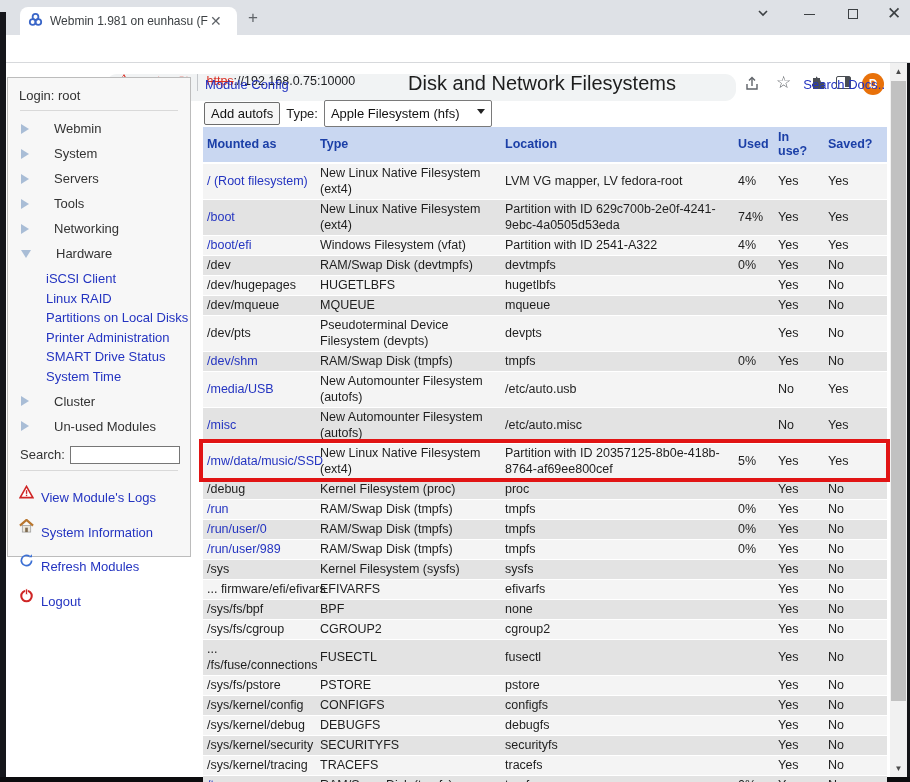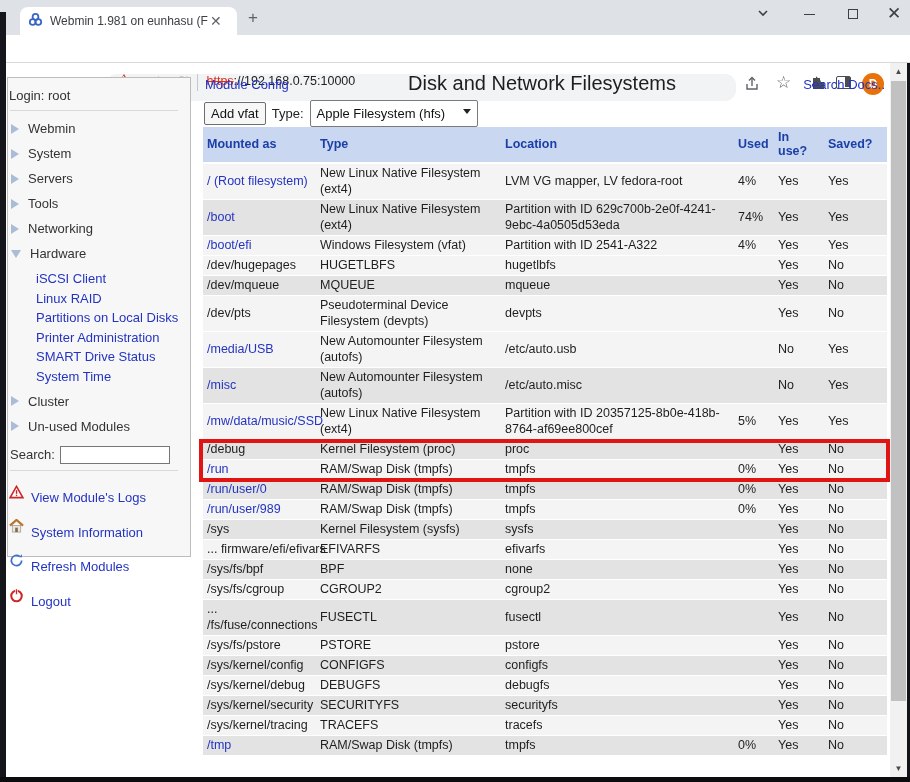--- a/index.html
+++ b/index.html
@@ -48,24 +48,24 @@
 
   
   #scrollbar { left:890px; top:63px; width:17px; height:714px; background:#f1f1f1; }
   .sb-btn { position:absolute; left:0; width:17px; height:17px; background:#f1f1f1;
             color:#4a4a4a; font-size:8px; text-align:center; line-height:17px; }
   #sb-thumb { position:absolute; left:1px; top:18px; width:15px; height:620px;
               background:#c1c1c1; }
 
   
   #sidebar { left:7px; top:77px; width:184px; height:480px; background:#f7f7f7;
-             border:1px solid #bcbcbc; font-size:13px; color:#333; padding:10px 0 0 1px; }
+             border:1px solid #bcbcbc; font-size:13px; color:#333; padding:10px 0 0 11px; }
   #login-label { margin-bottom:7px; }
   .sb-divider { border:none; border-top:1px solid #d9d9d9; margin:6px 12px 6px 1px; }
-  .cat { display:flex; align-items:center; gap:9px; margin:10px 0 10px 2px; cursor:default; }
+  .cat { display:flex; align-items:center; gap:25px; margin:10px 0 10px 2px; cursor:default; }
   .tri-r { width:0; height:0; border-left:8px solid #a9bdd6; border-top:5px solid transparent;
            border-bottom:5px solid transparent; }
   .tri-d { width:0; height:0; border-top:8px solid #a9bdd6; border-left:5px solid transparent;
            border-right:5px solid transparent; }
   .children { margin:2px 0 4px 27px; }
   .children a { display:block; color:#2434c1; text-decoration:none; margin-bottom:4.6px; }
   #search-row { display:flex; align-items:center; gap:5px; margin:12px 0 4px 1px; }
   #search-input { width:110px; height:18px; border:1px solid #767676; background:#fff; }
   .foot-link { display:flex; align-items:center; gap:7px; margin:10.5px 0; }
   .foot-link a { color:#2434c1; text-decoration:none;margin-top:9px; }
@@ -256,21 +256,21 @@
         <a href="#">Logout</a>
       </div>
     </div>
 </div>
 
 <a id="module-config" class="abs plain" href="#">Module Config</a>
 <div id="page-title" class="abs">Disk and Network Filesystems</div>
 <a id="search-docs" class="abs plain" href="#">Search Docs..</a>
 
 <div id="controls" class="abs">
-  <button id="add-mount-btn">Add vfat</button>
+  <button id="add-mount-btn">Add autofs</button>
   <span id="type-label">Type:</span>
   <div id="type-select">
     <span>Apple Filesystem (hfs)</span>
     <span class="chev"></span>
   </div>
 </div>
 
 <table id="fs-table" class="abs">
   <colgroup>
       <col style="width:113px">
@@ -308,20 +308,28 @@
         <td class="v-dark">Yes</td>
       </tr>
       <tr class="shade-light">
         <td class="c-mounted"><a href="#">/boot/efi</a></td>
         <td>Windows Filesystem (vfat)</td>
         <td>Partition with ID 2541-A322</td>
         <td>4%</td>
         <td class="v-blue">Yes</td>
         <td class="v-dark">Yes</td>
       </tr>
+      <tr class="shade-dark">
+        <td class="c-mounted"><span class="plainm">/dev</span></td>
+        <td>RAM/Swap Disk (devtmpfs)</td>
+        <td>devtmpfs</td>
+        <td>0%</td>
+        <td class="v-blue">Yes</td>
+        <td class="v-red">No</td>
+      </tr>
       <tr class="shade-light">
         <td class="c-mounted"><span class="plainm">/dev/hugepages</span></td>
         <td>HUGETLBFS</td>
         <td>hugetlbfs</td>
         <td></td>
         <td class="v-blue">Yes</td>
         <td class="v-red">No</td>
       </tr>
       <tr class="shade-dark">
         <td class="c-mounted"><span class="plainm">/dev/mqueue</span></td>
@@ -329,20 +337,28 @@
         <td>mqueue</td>
         <td></td>
         <td class="v-blue">Yes</td>
         <td class="v-red">No</td>
       </tr>
       <tr class="shade-light">
         <td class="c-mounted"><span class="plainm">/dev/pts</span></td>
         <td>Pseudoterminal Device Filesystem (devpts)</td>
         <td>devpts</td>
         <td></td>
+        <td class="v-blue">Yes</td>
+        <td class="v-red">No</td>
+      </tr>
+      <tr class="shade-dark">
+        <td class="c-mounted"><a href="#">/dev/shm</a></td>
+        <td>RAM/Swap Disk (tmpfs)</td>
+        <td>tmpfs</td>
+        <td>0%</td>
         <td class="v-blue">Yes</td>
         <td class="v-red">No</td>
       </tr>
       <tr class="shade-light">
         <td class="c-mounted"><a href="#">/media/USB</a></td>
         <td>New Automounter Filesystem (autofs)</td>
         <td>/etc/auto.usb</td>
         <td></td>
         <td class="v-red">No</td>
         <td class="v-dark">Yes</td>

